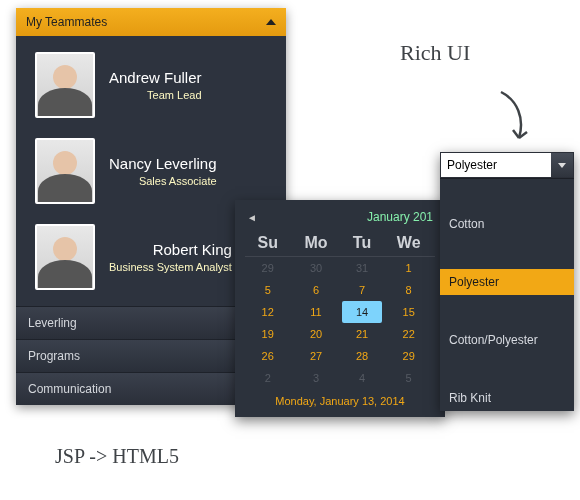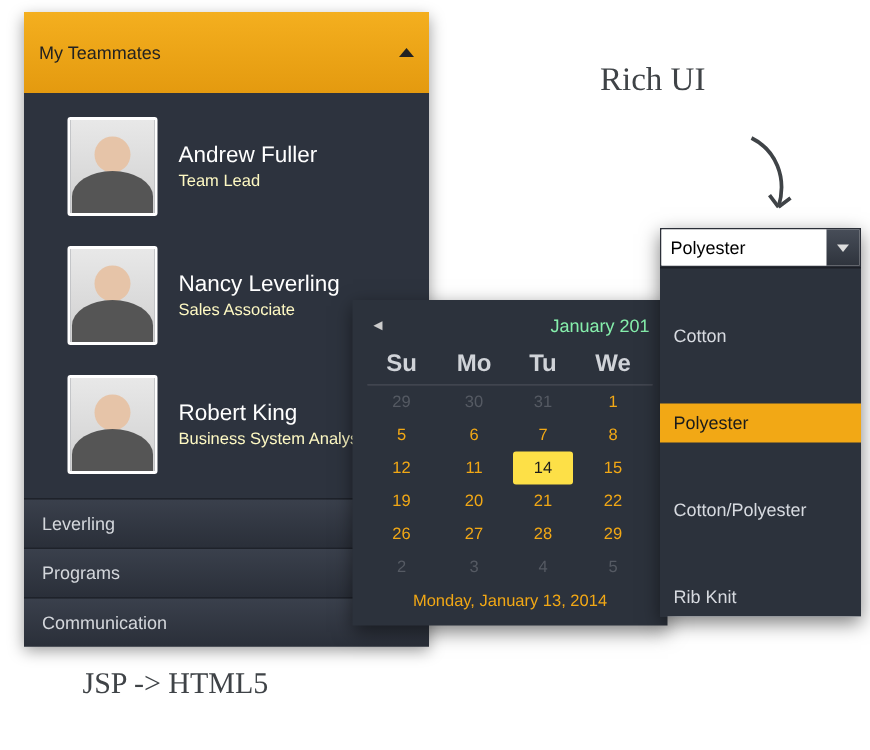--- a/index.html
+++ b/index.html
@@ -15,33 +15,33 @@
     position: absolute;
     left: 16px; top: 8px;
     width: 270px;
     background: #2d333e;
     box-shadow: 0 3px 10px rgba(0,0,0,0.4);
   }
   .acc-header {
     background: linear-gradient(#f4af1f, #e49a0f);
     color: #222;
     font-size: 12px;
-    padding: 20px 10px;
+    padding: 7px 10px;
     display: flex;
     justify-content: space-between;
     align-items: center;
     cursor: pointer;
   }
   .acc-header .tri {
     width: 0; height: 0;
     border-left: 5px solid transparent;
     border-right: 5px solid transparent;
     border-bottom: 6px solid #222;
   }
-  .team-list { padding: 6px 15px; }
+  .team-list { padding: 6px 5px; text-align: right; }
   .member {
     display: flex;
     align-items: center;
     padding: 10px 14px;
     gap: 14px;
   }
   .avatar {
     width: 60px; height: 66px;
     background: linear-gradient(#e8e8e8, #d0d0d0);
     border: 2px solid #fff;
@@ -105,21 +105,21 @@
   }
   table.cal-grid td {
     text-align: center;
     padding: 5px 0;
     color: #f2a815;
     cursor: pointer;
     font-size: 11px;
   }
   table.cal-grid td.other { color: #555a63; }
   table.cal-grid td.sel {
-    background: #fde047;
+    background: #7dd3fc;
     color: #1c1c1c;
     border-radius: 2px;
   }
   .cal-foot {
     text-align: center;
     color: #f2a815;
     font-size: 11px;
     padding-top: 6px;
   }
 

